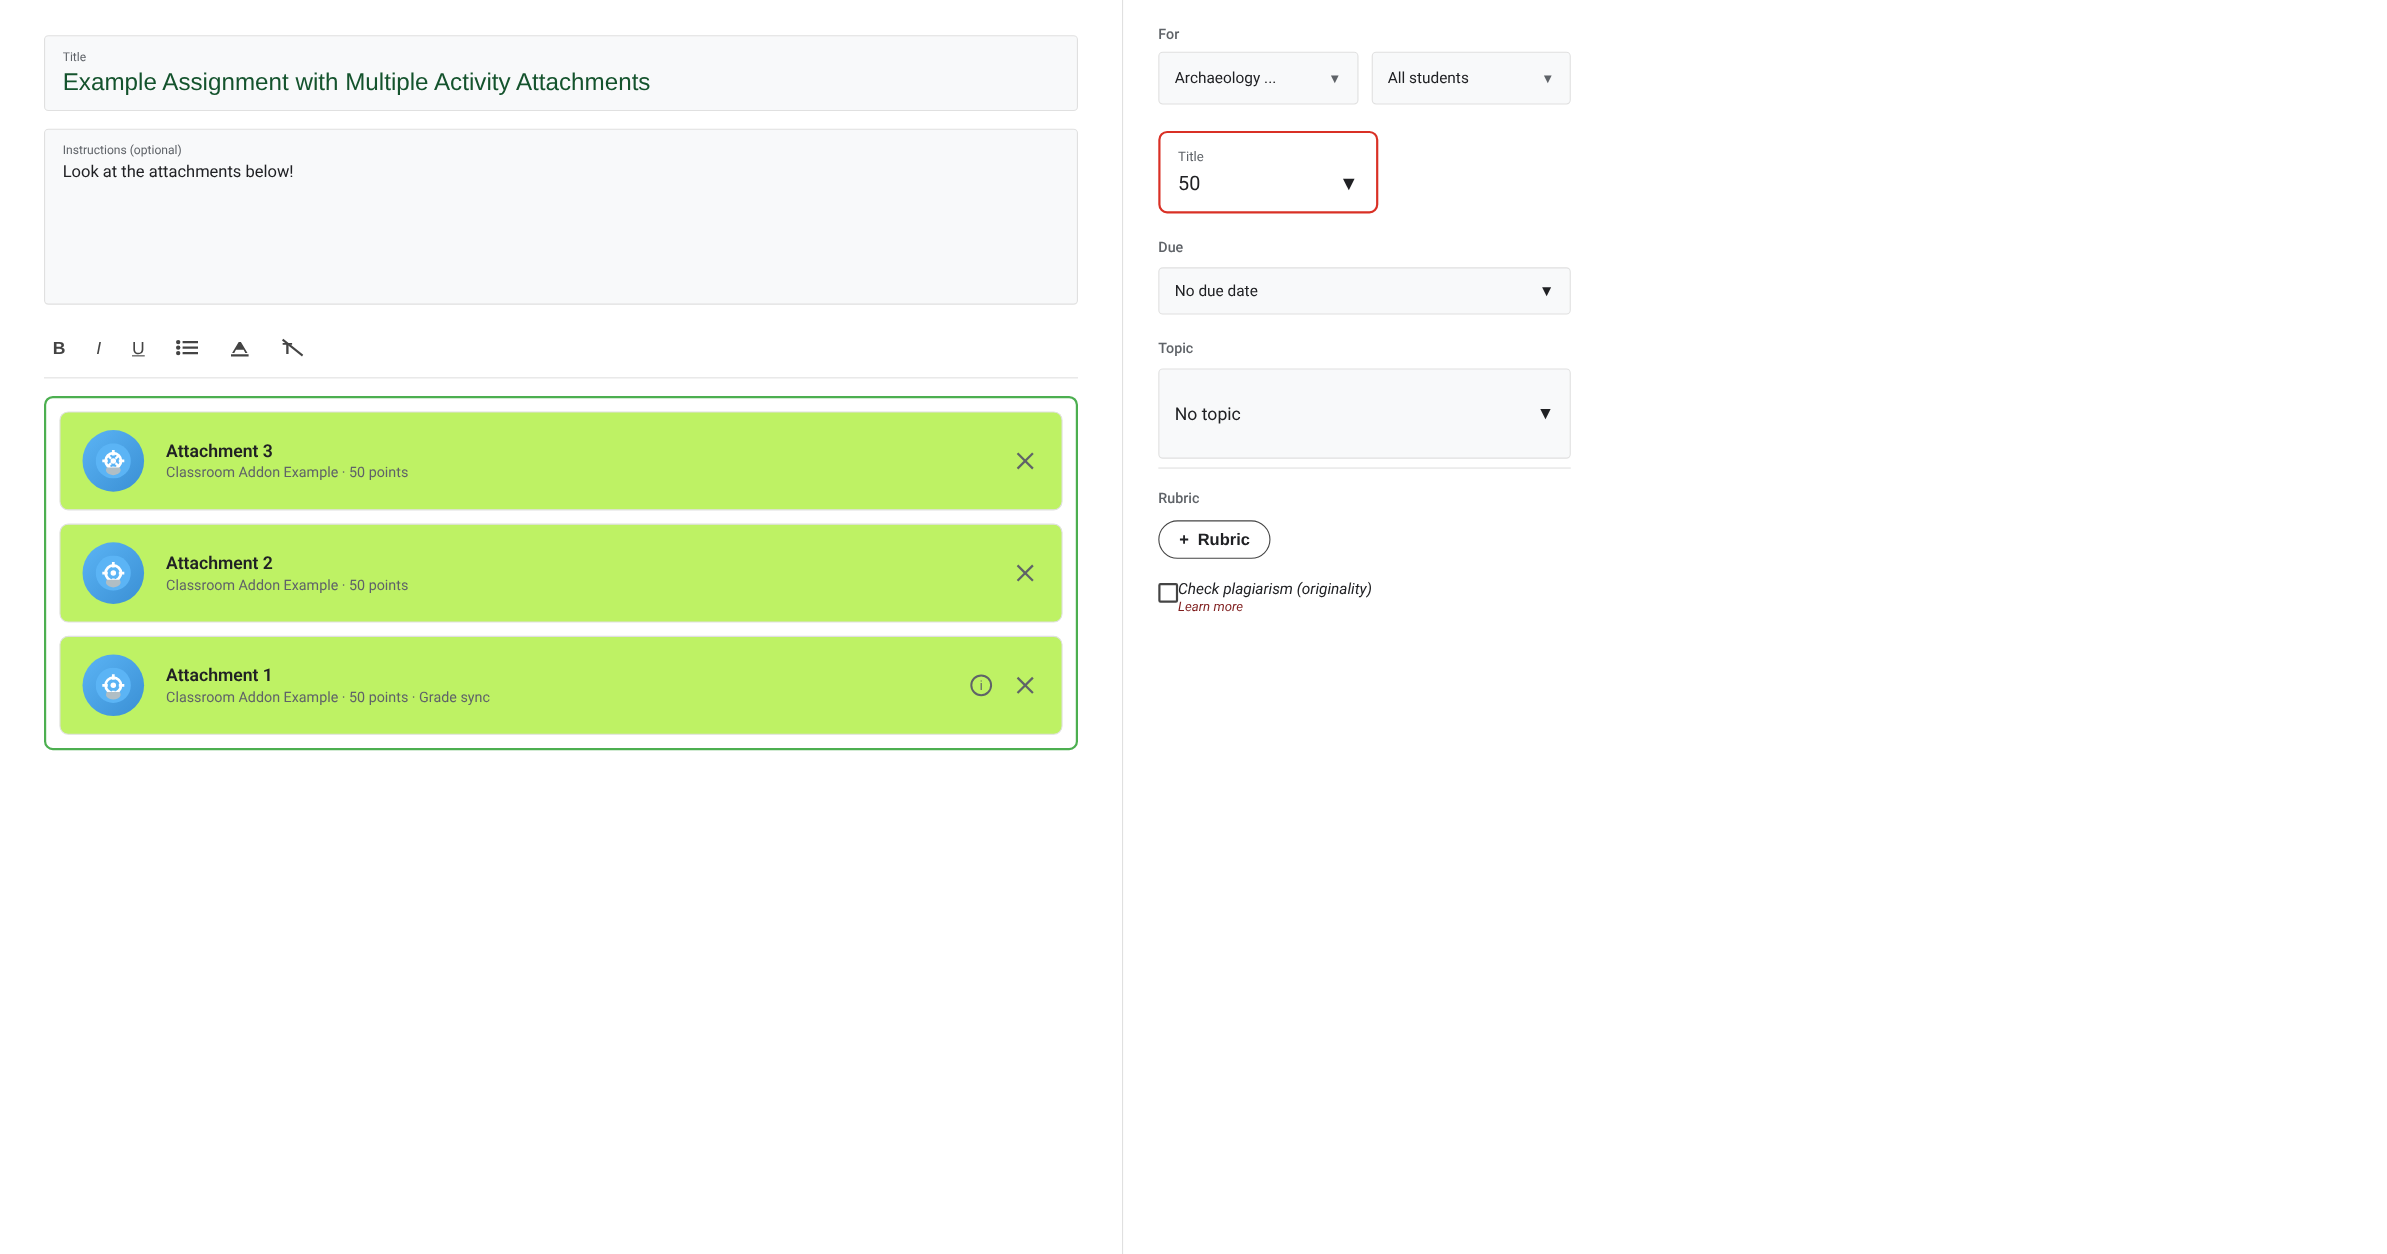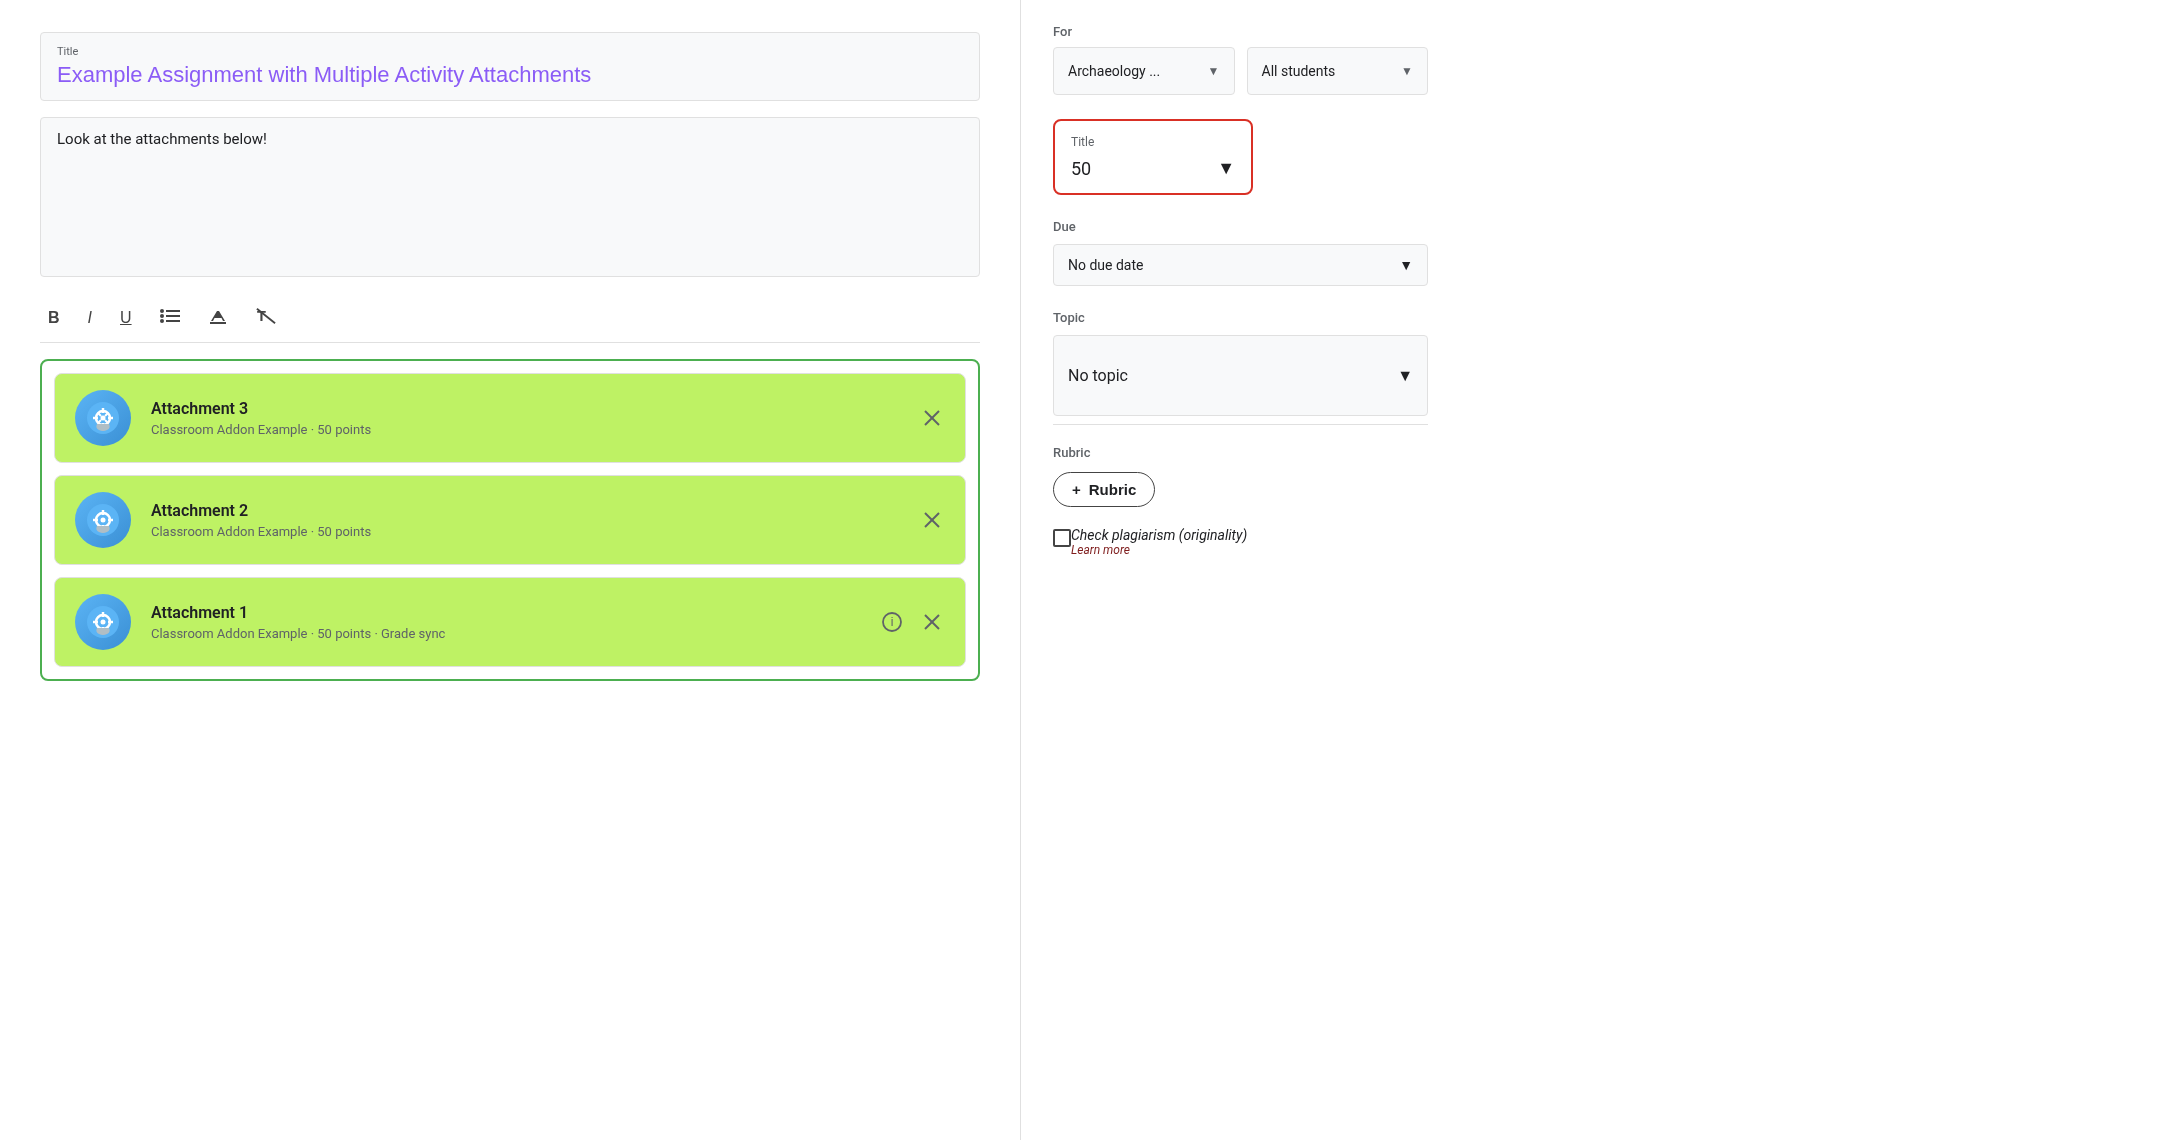--- a/index.html
+++ b/index.html
@@ -35,21 +35,21 @@
       margin-bottom: 16px;
       background: #f8f9fa;
     }
     .title-field .field-label {
       font-size: 11px;
       color: #5f6368;
       margin-bottom: 4px;
     }
     .title-field .field-value {
       font-size: 22px;
-      color: #8b5cf6;
+      color: #14532d;
       font-weight: 400;
       border: none;
       background: transparent;
       width: 100%;
       outline: none;
     }
 
     
     .instructions-field {
       border: 1px solid #e0e0e0;
@@ -304,20 +304,21 @@
 <body>
 
 <div class="main-panel">
 
   <div class="title-field">
     <div class="field-label">Title</div>
     <input class="field-value" type="text" value="Example Assignment with Multiple Activity Attachments" style="">
   </div>
 
   <div class="instructions-field">
+    <div class="field-label">Instructions (optional)</div>
     <div class="field-value">Look at the attachments below!</div>
   </div>
 
   <div class="toolbar">
     <button class="toolbar-btn">B</button>
     <button class="toolbar-btn italic">I</button>
     <button class="toolbar-btn underline">U</button>
     <button class="toolbar-btn">
       <svg width="20" height="16" viewBox="0 0 20 16" fill="none">
         <line x1="6" y1="3" x2="20" y2="3" stroke="#444" stroke-width="2"></line>

